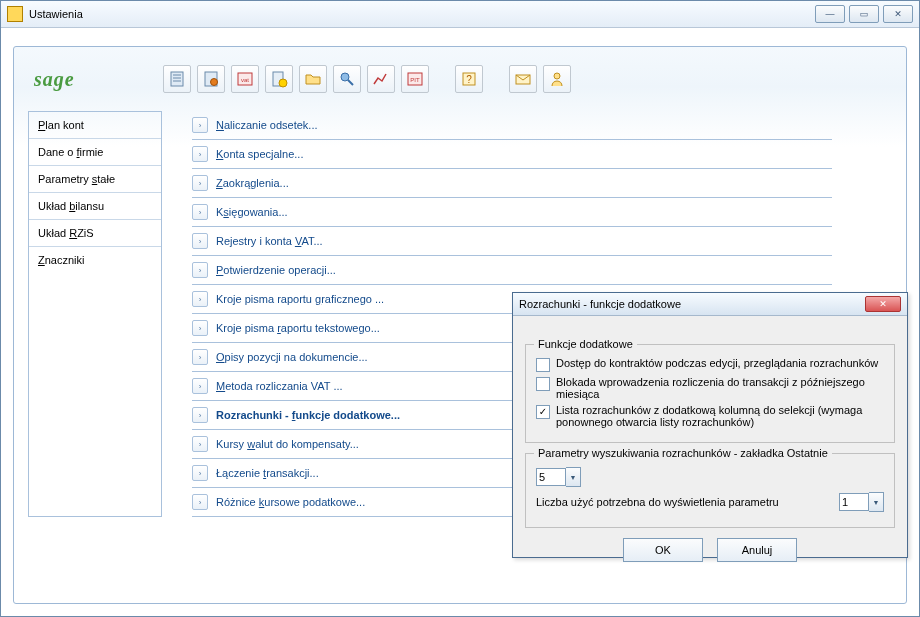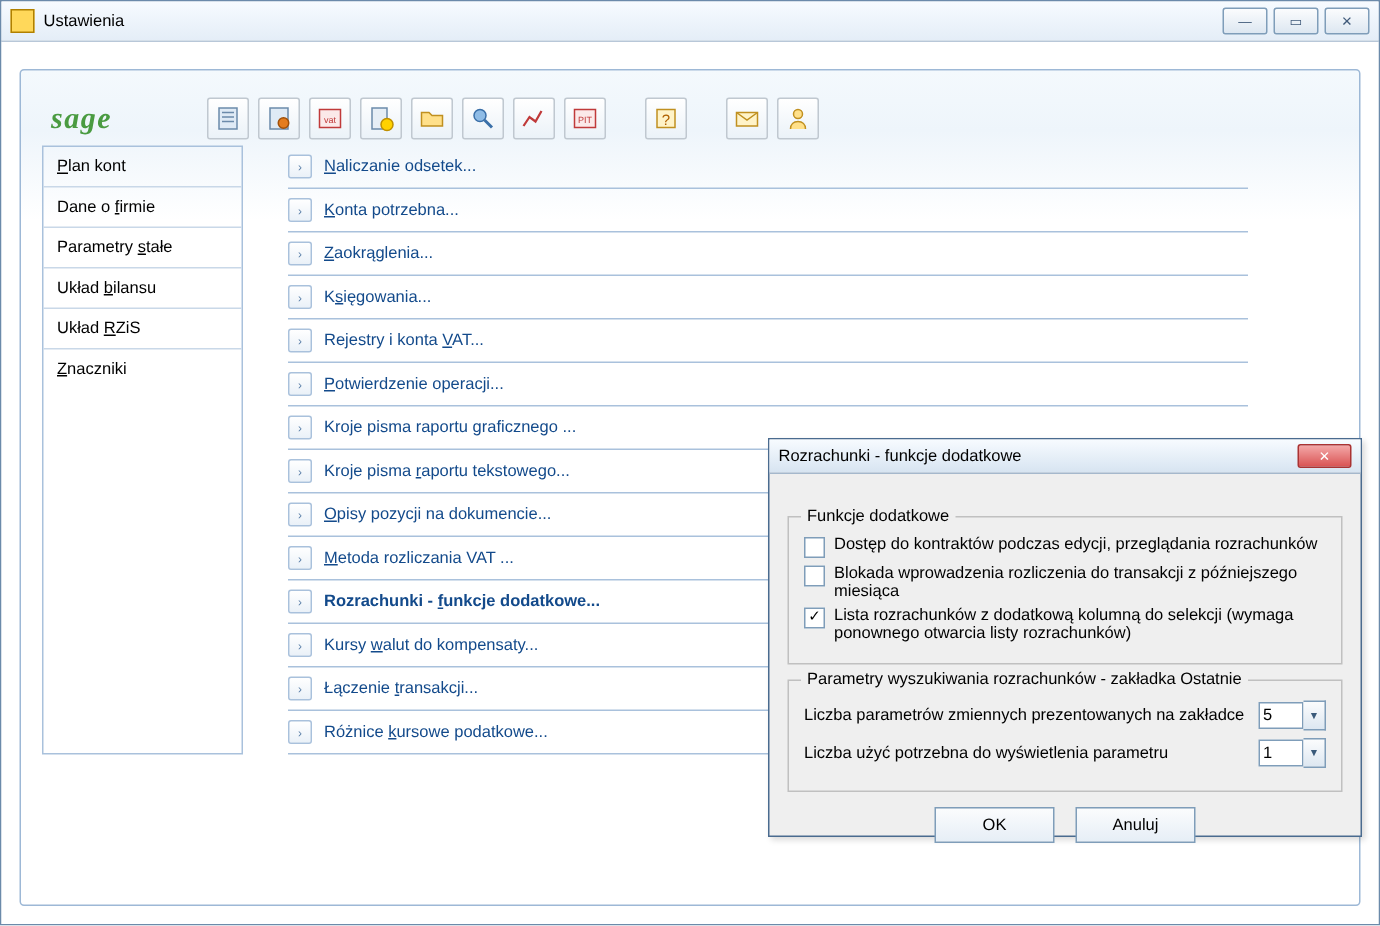--- a/index.html
+++ b/index.html
@@ -5,25 +5,25 @@
 body{margin:0;font-family:Tahoma,Verdana,sans-serif;font-size:11px;color:#000;background:#fff;width:920px;height:617px;overflow:hidden}
 .window{width:920px;height:617px;border:1px solid #6b8aaa;box-sizing:border-box;display:flex;flex-direction:column}
 .titlebar{height:26px;background:linear-gradient(#f7fbff,#e4edf7);border-bottom:1px solid #b8c7d8;display:flex;align-items:center;padding:0 6px}
 .titlebar-icon{width:14px;height:14px;border:1px solid #b08000;background:#ffd85a;margin-right:6px}
 .titlebar-title{flex:1}
 .win-btns{display:flex;gap:4px}
 .win-btn{width:28px;height:16px;border:1px solid #7f9db9;border-radius:2px;background:linear-gradient(#fbfcfd,#dde7f1);display:flex;align-items:center;justify-content:center;font-size:9px;color:#405a7a}
 .client{flex:1;background:#fff;position:relative}
 .panel{position:absolute;left:12px;top:18px;right:12px;bottom:12px;border:1px solid #9db8d6;border-radius:3px;background:linear-gradient(#f4f9fd,#eef5fb 40px,#fff 100px,#fff);padding:14px}
 .toolbar{display:flex;align-items:center;height:36px}
-.logo{font-weight:bold;font-size:20px;color:#4a9b41;font-style:italic;font-family:Georgia,serif;letter-spacing:1px;margin-left:6px;margin-right:63px}
+.logo{font-weight:bold;font-size:20px;color:#4a9b41;font-style:italic;font-family:Georgia,serif;letter-spacing:1px;margin-left:6px;margin-right:88px}
 .tool-icons{display:flex;gap:6px}
 .tool-icon{width:26px;height:26px;border:1px solid #c0c8d0;border-radius:2px;background:linear-gradient(#fff,#ebf2f8);display:flex;align-items:center;justify-content:center}
 .tool-icon svg{width:18px;height:18px}
-.body-area{display:flex;gap:30px}
+.body-area{display:flex;margin-top:14px;gap:30px}
 .sidebar{width:132px;border:1px solid #a9c1dc}
 .sidebar-item{padding:7px 9px;border-bottom:1px solid #c9d8e8;cursor:pointer}
 .sidebar-item:last-child{border-bottom:none}
 .sidebar-item u{text-decoration:underline}
 .content{flex:1}
 .link-row{display:flex;align-items:center;border-bottom:1px solid #a9c1dc;padding:6px 0;margin-right:60px}
 .link-bullet{width:14px;height:14px;border:1px solid #a9c1dc;border-radius:2px;background:linear-gradient(#fff,#eaf1f8);margin-right:8px;display:flex;align-items:center;justify-content:center;color:#5a7fa8;font-size:8px}
 .link-label{color:#134a8b;cursor:pointer}
 .link-label.bold{font-weight:bold}
 .link-row u{text-decoration:underline}
@@ -142,21 +142,21 @@
           <div class="sidebar-item"><span>Układ </span><u>R</u><span>ZiS</span></div>
           <div class="sidebar-item"><span></span><u>Z</u><span>naczniki</span></div>
         </div>
         <div class="content" id="content">
             <div class="link-row">
               <div class="link-bullet">›</div>
               <span class="link-label"><span></span><u>N</u><span>aliczanie odsetek...</span></span>
             </div>
             <div class="link-row">
               <div class="link-bullet">›</div>
-              <span class="link-label"><span></span><u>K</u><span>onta potrzebna...</span></span>
+              <span class="link-label"><span></span><u>K</u><span>onta specjalne...</span></span>
             </div>
             <div class="link-row">
               <div class="link-bullet">›</div>
               <span class="link-label"><span></span><u>Z</u><span>aokrąglenia...</span></span>
             </div>
             <div class="link-row">
               <div class="link-bullet">›</div>
               <span class="link-label"><span>K</span><u>s</u><span>ięgowania...</span></span>
             </div>
             <div class="link-row">
@@ -220,21 +220,20 @@
             <div>Blokada wprowadzenia rozliczenia do transakcji z późniejszego miesiąca</div>
           </div>
           <div class="chk-row">
             <div class="chk">✓</div>
             <div>Lista rozrachunków z dodatkową kolumną do selekcji (wymaga ponownego otwarcia listy rozrachunków)</div>
           </div>
         </div>
         <div class="group">
           <div class="group-title">Parametry wyszukiwania rozrachunków - zakładka Ostatnie</div>
           <div class="param-row">
-            <span>Liczba parametrów zmiennych prezentowanych na zakładce</span>
             <div class="num-select">
               <input value="5" style="">
               <div class="spin">▼</div>
             </div>
           </div>
           <div class="param-row">
             <span>Liczba użyć potrzebna do wyświetlenia parametru</span>
             <div class="num-select">
               <input value="1" style="">
               <div class="spin">▼</div>

